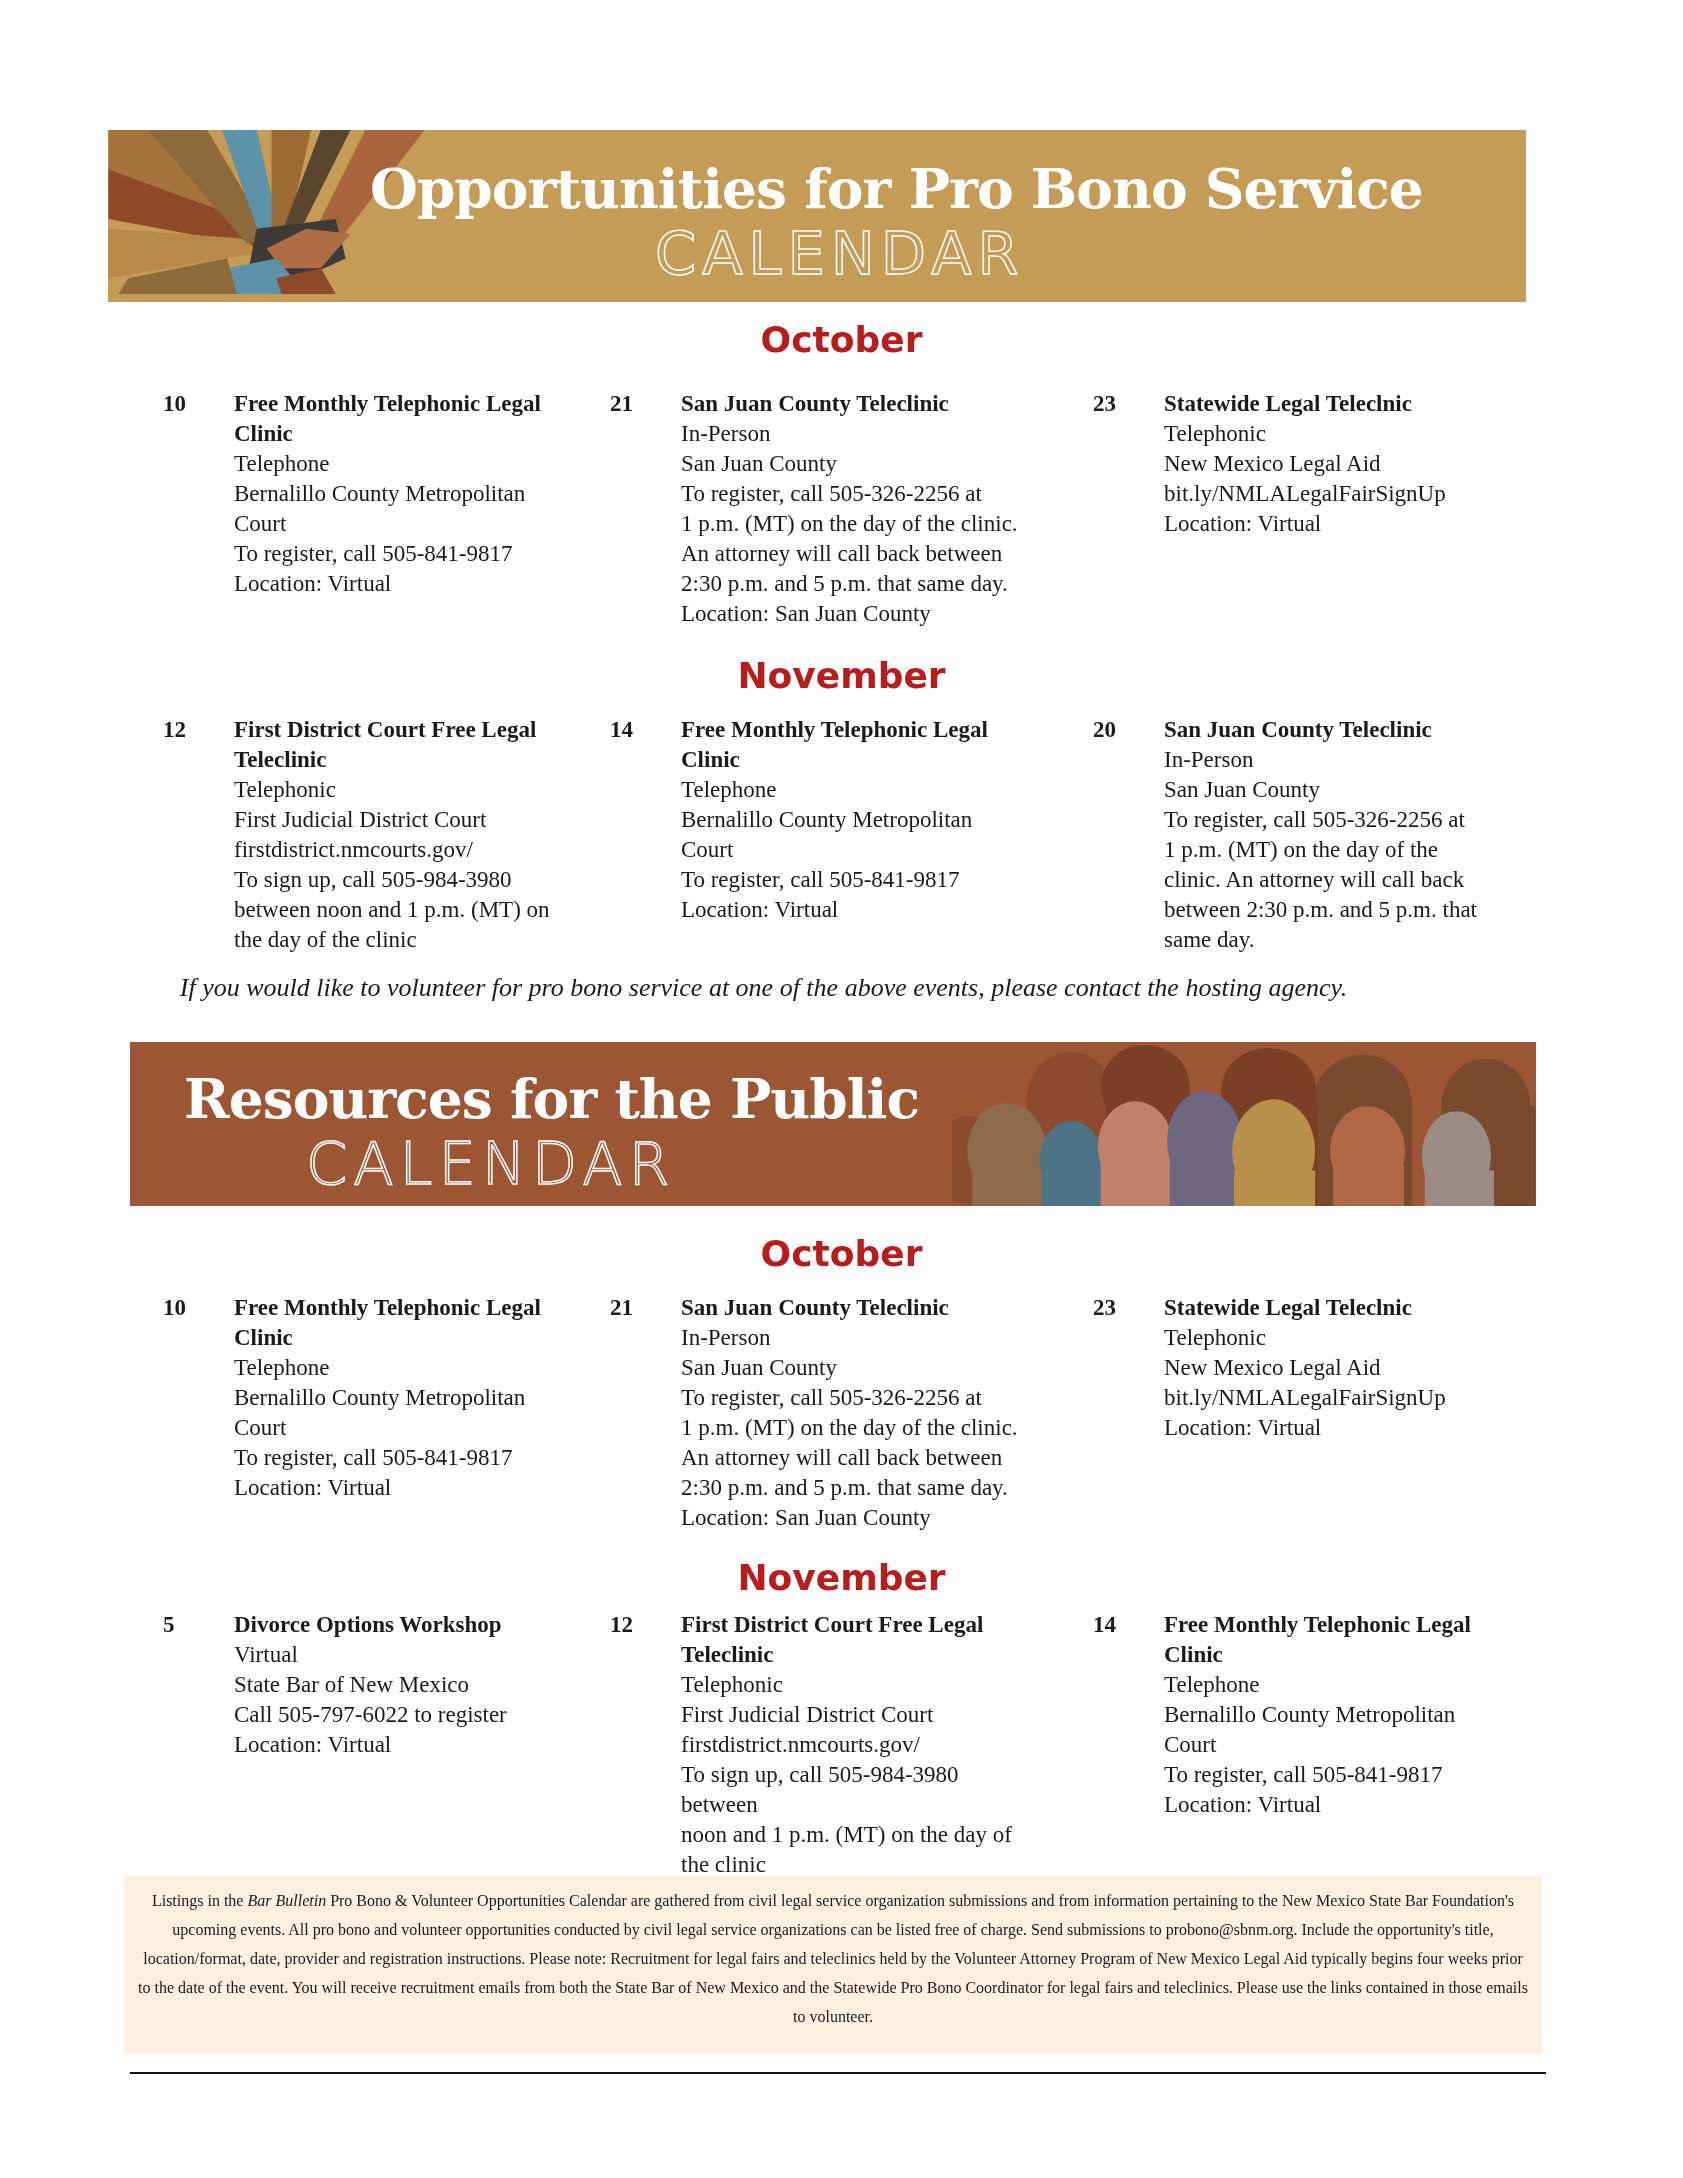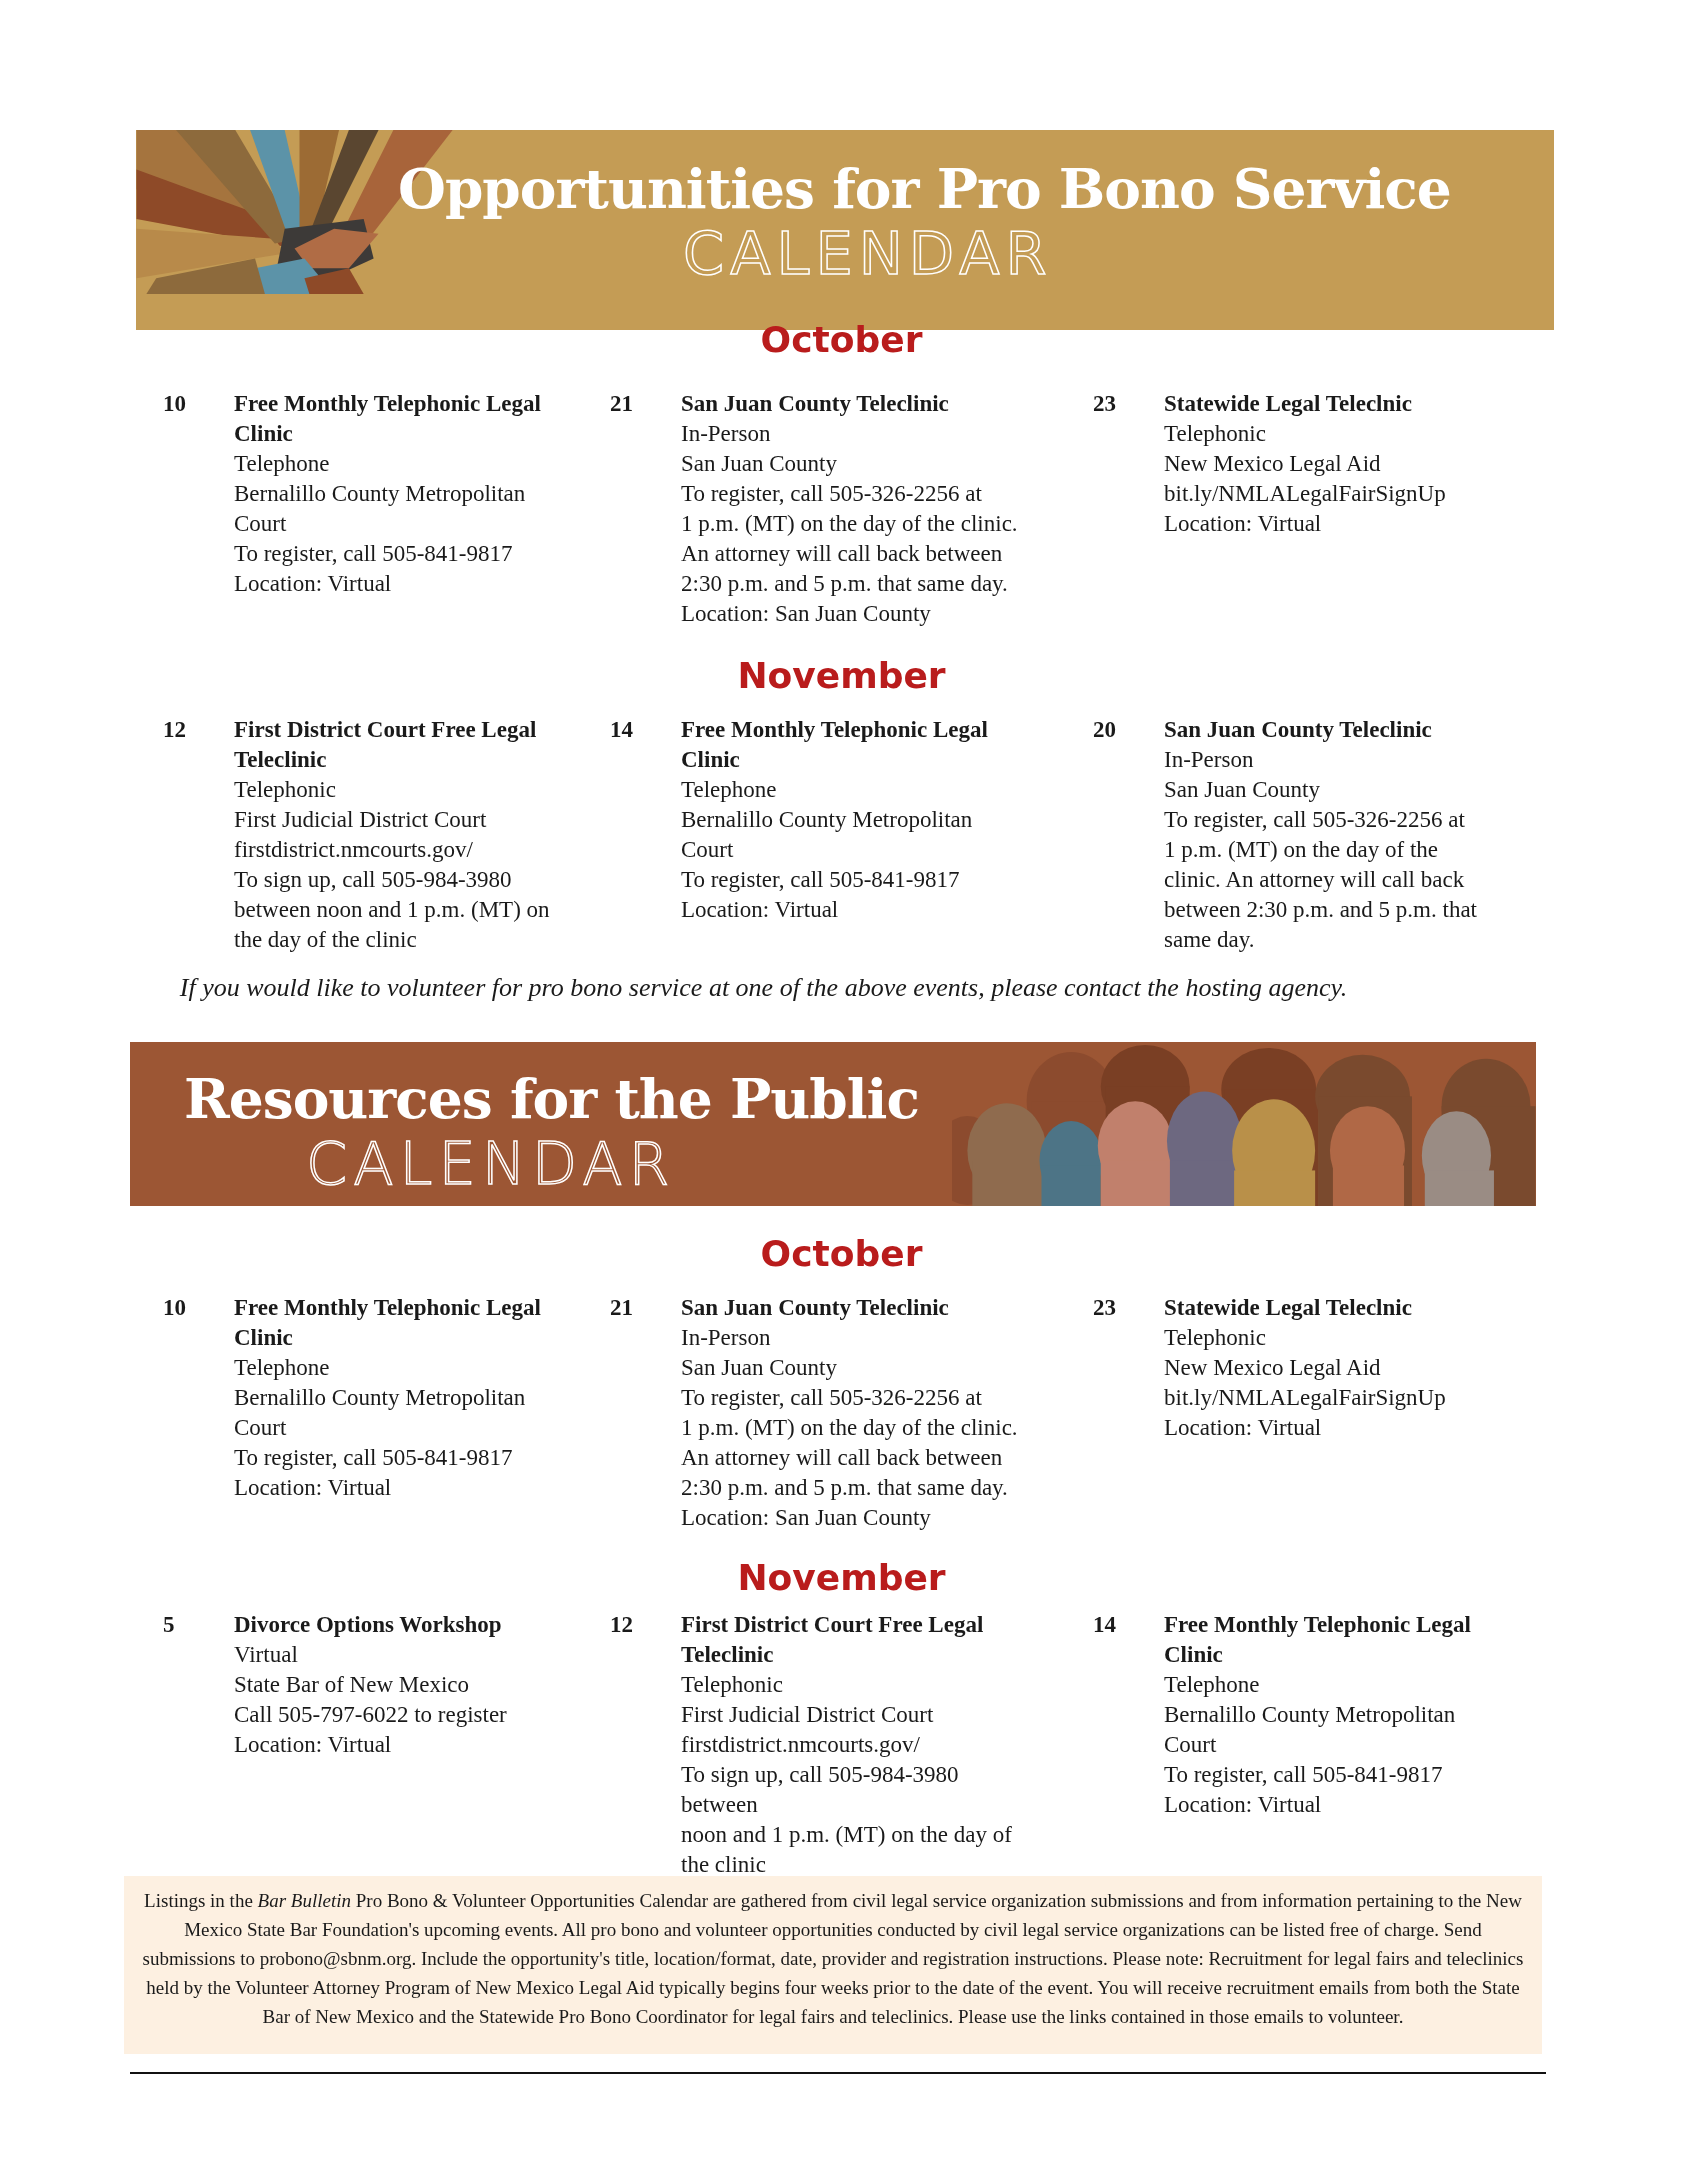--- a/index.html
+++ b/index.html
@@ -1,39 +1,39 @@
 <!DOCTYPE html>
 <html><head>
 <meta charset="utf-8">
 <style>
   html, body { margin: 0; padding: 0; background: #ffffff; }
   body { width: 1683px; height: 2178px; position: relative; overflow: hidden;
          font-family: "Liberation Serif", "DejaVu Serif", serif; color: #1a1a1a; }
-  .banner { position: absolute; left: 136px; width: 1418px; height: 200px; overflow: hidden; }
+  .banner { position: absolute; left: 108px; width: 1418px; height: 172px; overflow: hidden; }
   .banner.gold { top: 130px; background: #c49c55; }
   .banner.rust { top: 1042px; left: 130px; width: 1406px; height: 164px; background: #9c5634; }
   .banner .title { position: absolute; color: #fff; font-family: "DejaVu Serif", serif; font-weight: bold;
                    font-size: 55px; letter-spacing: -1px; white-space: nowrap; }
   .banner .sub { position: absolute; color: #fff; font-family: "DejaVu Sans", sans-serif; font-weight: 200;
                  font-size: 59px; letter-spacing: 6px; white-space: nowrap; -webkit-text-stroke: 0; }
   .banner.gold .title { left: 262px; top: 26px; }
   .banner.gold .sub { left: 547px; top: 89px; font-weight: normal; color: transparent; -webkit-text-stroke: 1.5px #fff; }
   .banner.rust .title { left: 54px; top: 24px; }
   .banner.rust .sub { left: 176px; top: 87px; color: transparent; -webkit-text-stroke: 1.5px #fff; }
   .art { position: absolute; top: 0; }
   .month { position: absolute; width: 1683px; left: 0; text-align: center; font-family: "DejaVu Sans", sans-serif;
            font-weight: bold; font-size: 36px; color: #b91c1c; }
   .event { position: absolute; font-size: 23px; line-height: 30px; }
   .event .day { position: absolute; left: 0; top: 0; font-weight: bold; }
   .event .body { position: absolute; left: 71px; top: 0; width: 347px; }
   .event .etitle { font-weight: bold; }
   .event .line { display: block; }
   .note { position: absolute; top: 973px; left: 0; width: 1473px; text-align: center; font-style: italic; font-size: 26px; padding-left: 27px; }
   .footer-box { position: absolute; left: 124px; top: 1876px; width: 1418px; height: 178px; background: #fdf0e1; }
-  .footer-box p { margin: 0; padding: 10px 14px 0 14px; text-align: center; font-size: 19px; line-height: 29px; }
+  .footer-box p { margin: 0; padding: 10px 14px 0 14px; text-align: center; font-size: 16px; line-height: 29px; }
   .rule { position: absolute; left: 130px; top: 2072px; width: 1416px; height: 2px; background: #111; }
 </style>
 </head>
 <body>
 
 <div class="banner gold">
   <svg class="art" width="327" height="164" viewBox="0 0 330 166">
     <polygon points="0,0 70,0 170,110 0,60" fill="#a5743e"></polygon>
     <polygon points="0,40 0,90 160,120 150,95" fill="#8e4a28"></polygon>
     <polygon points="0,100 0,150 150,125 140,110" fill="#b88a4a"></polygon>

